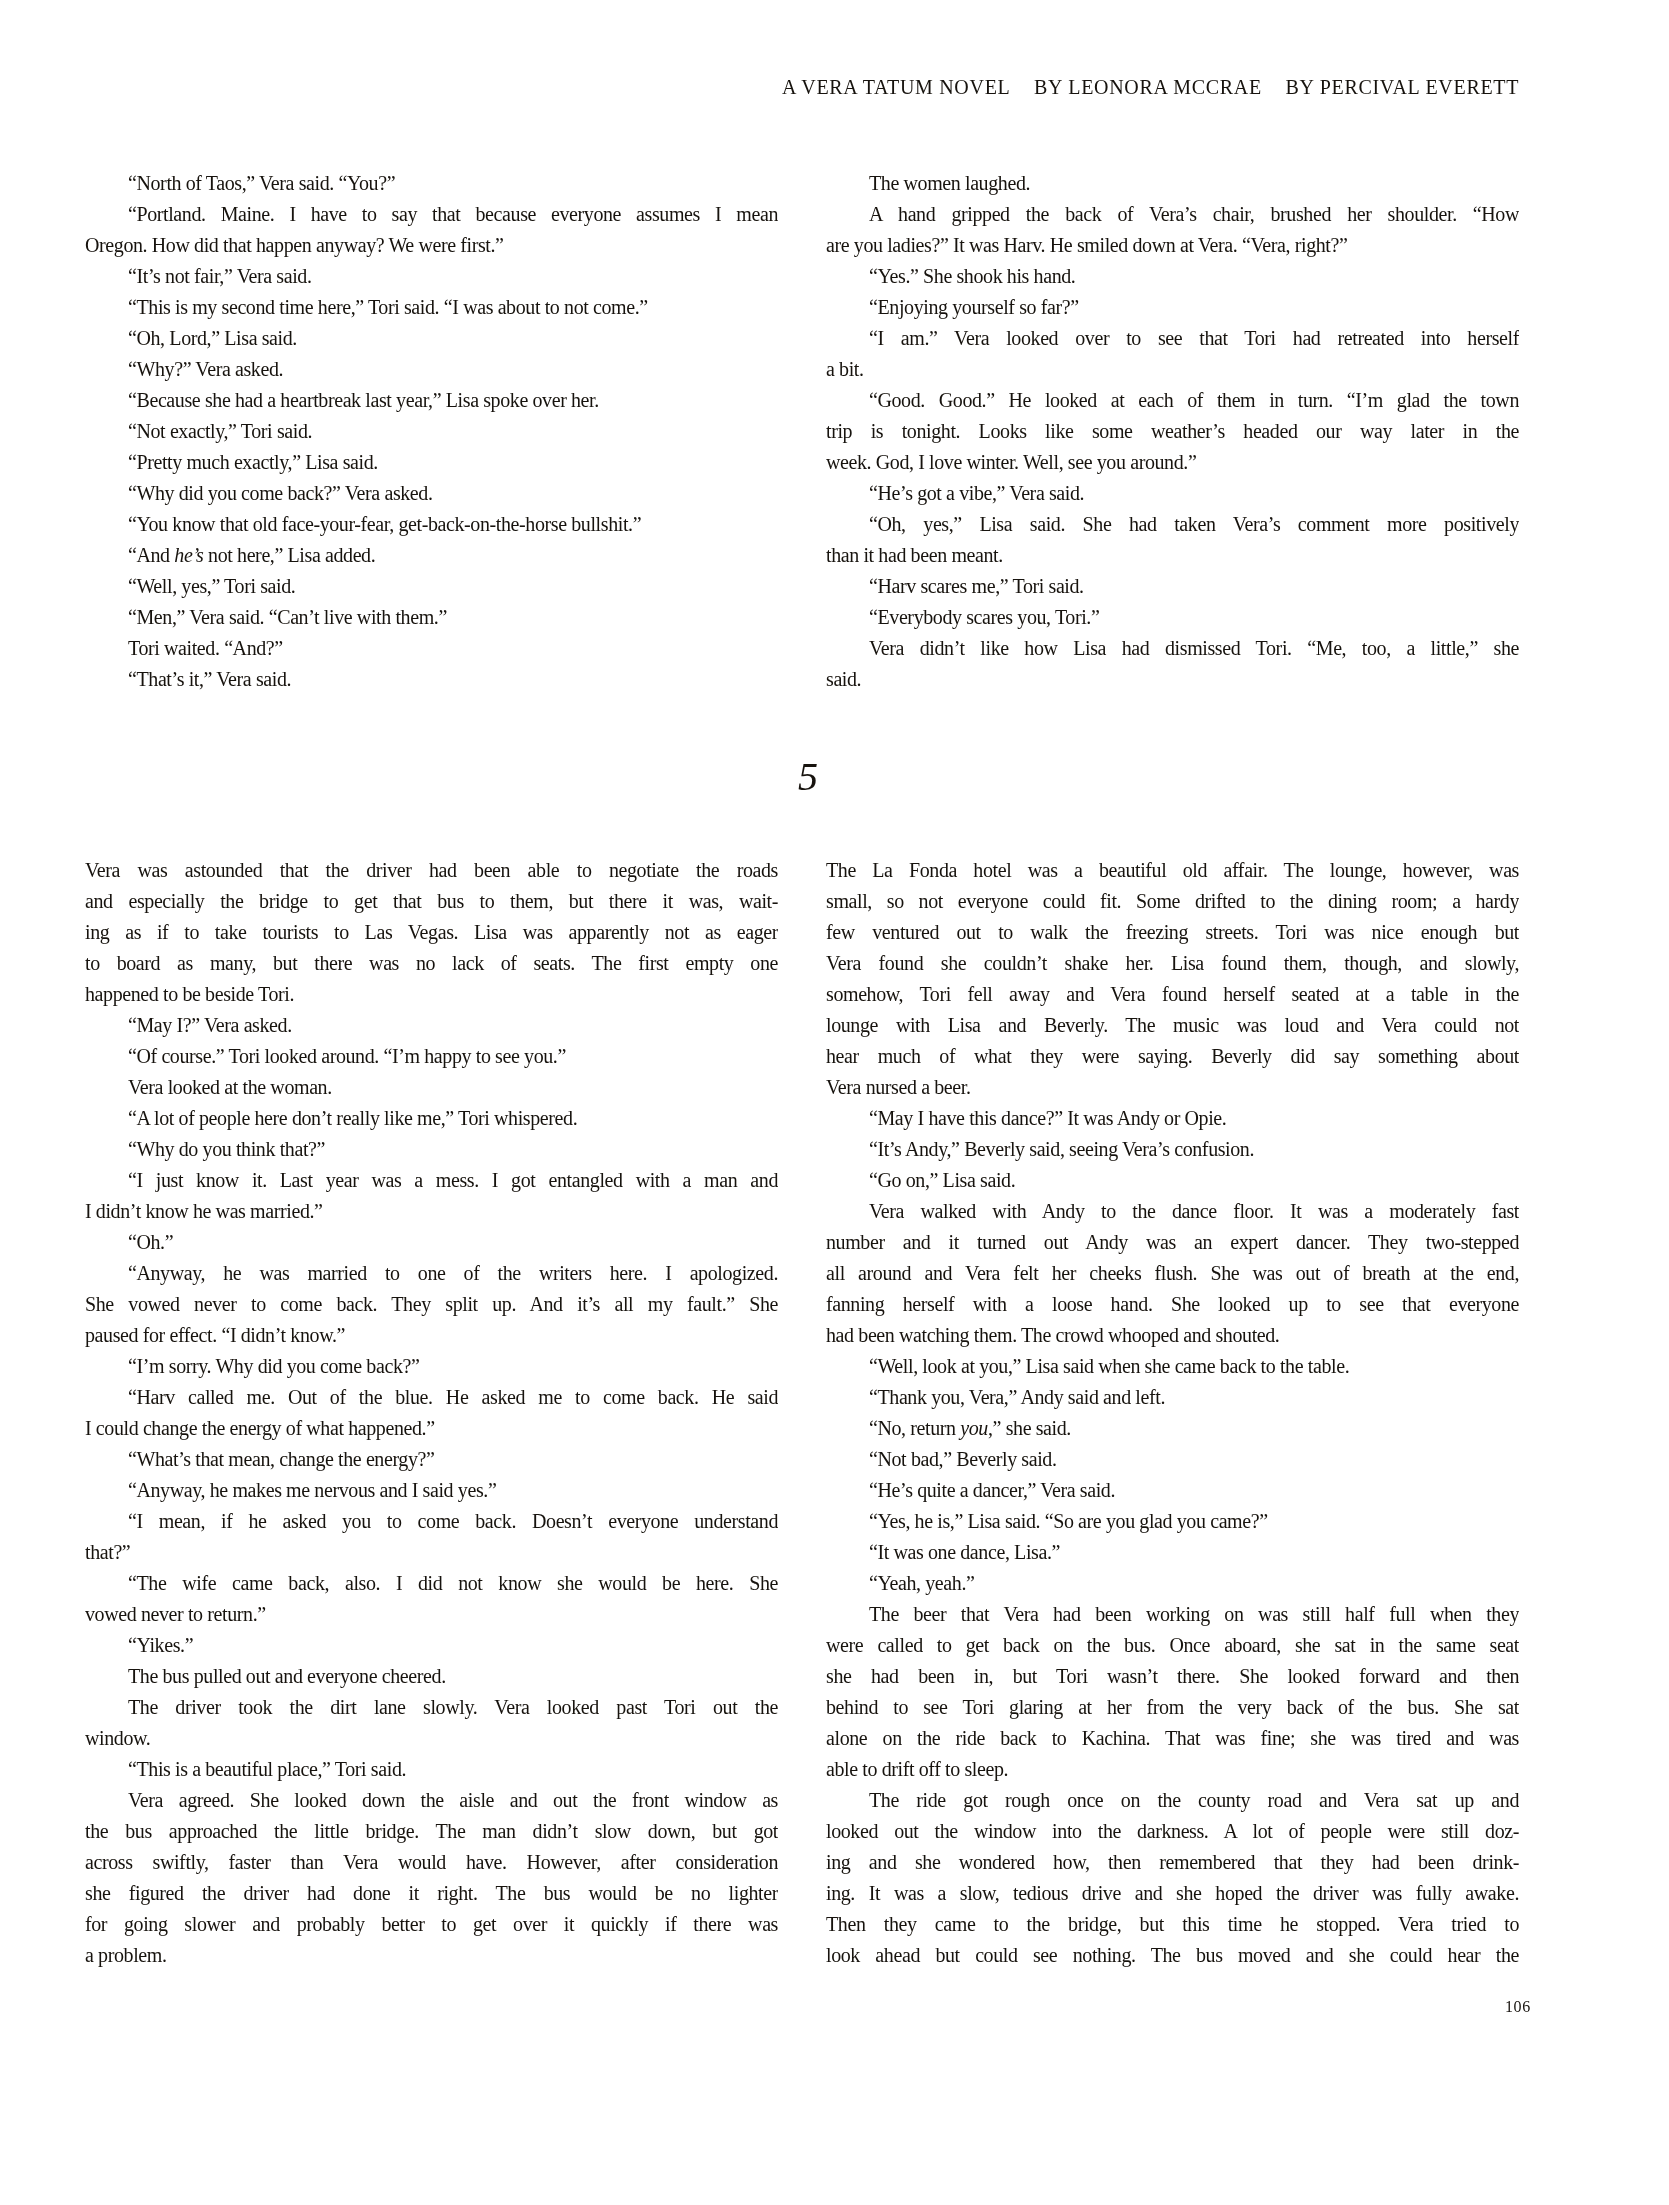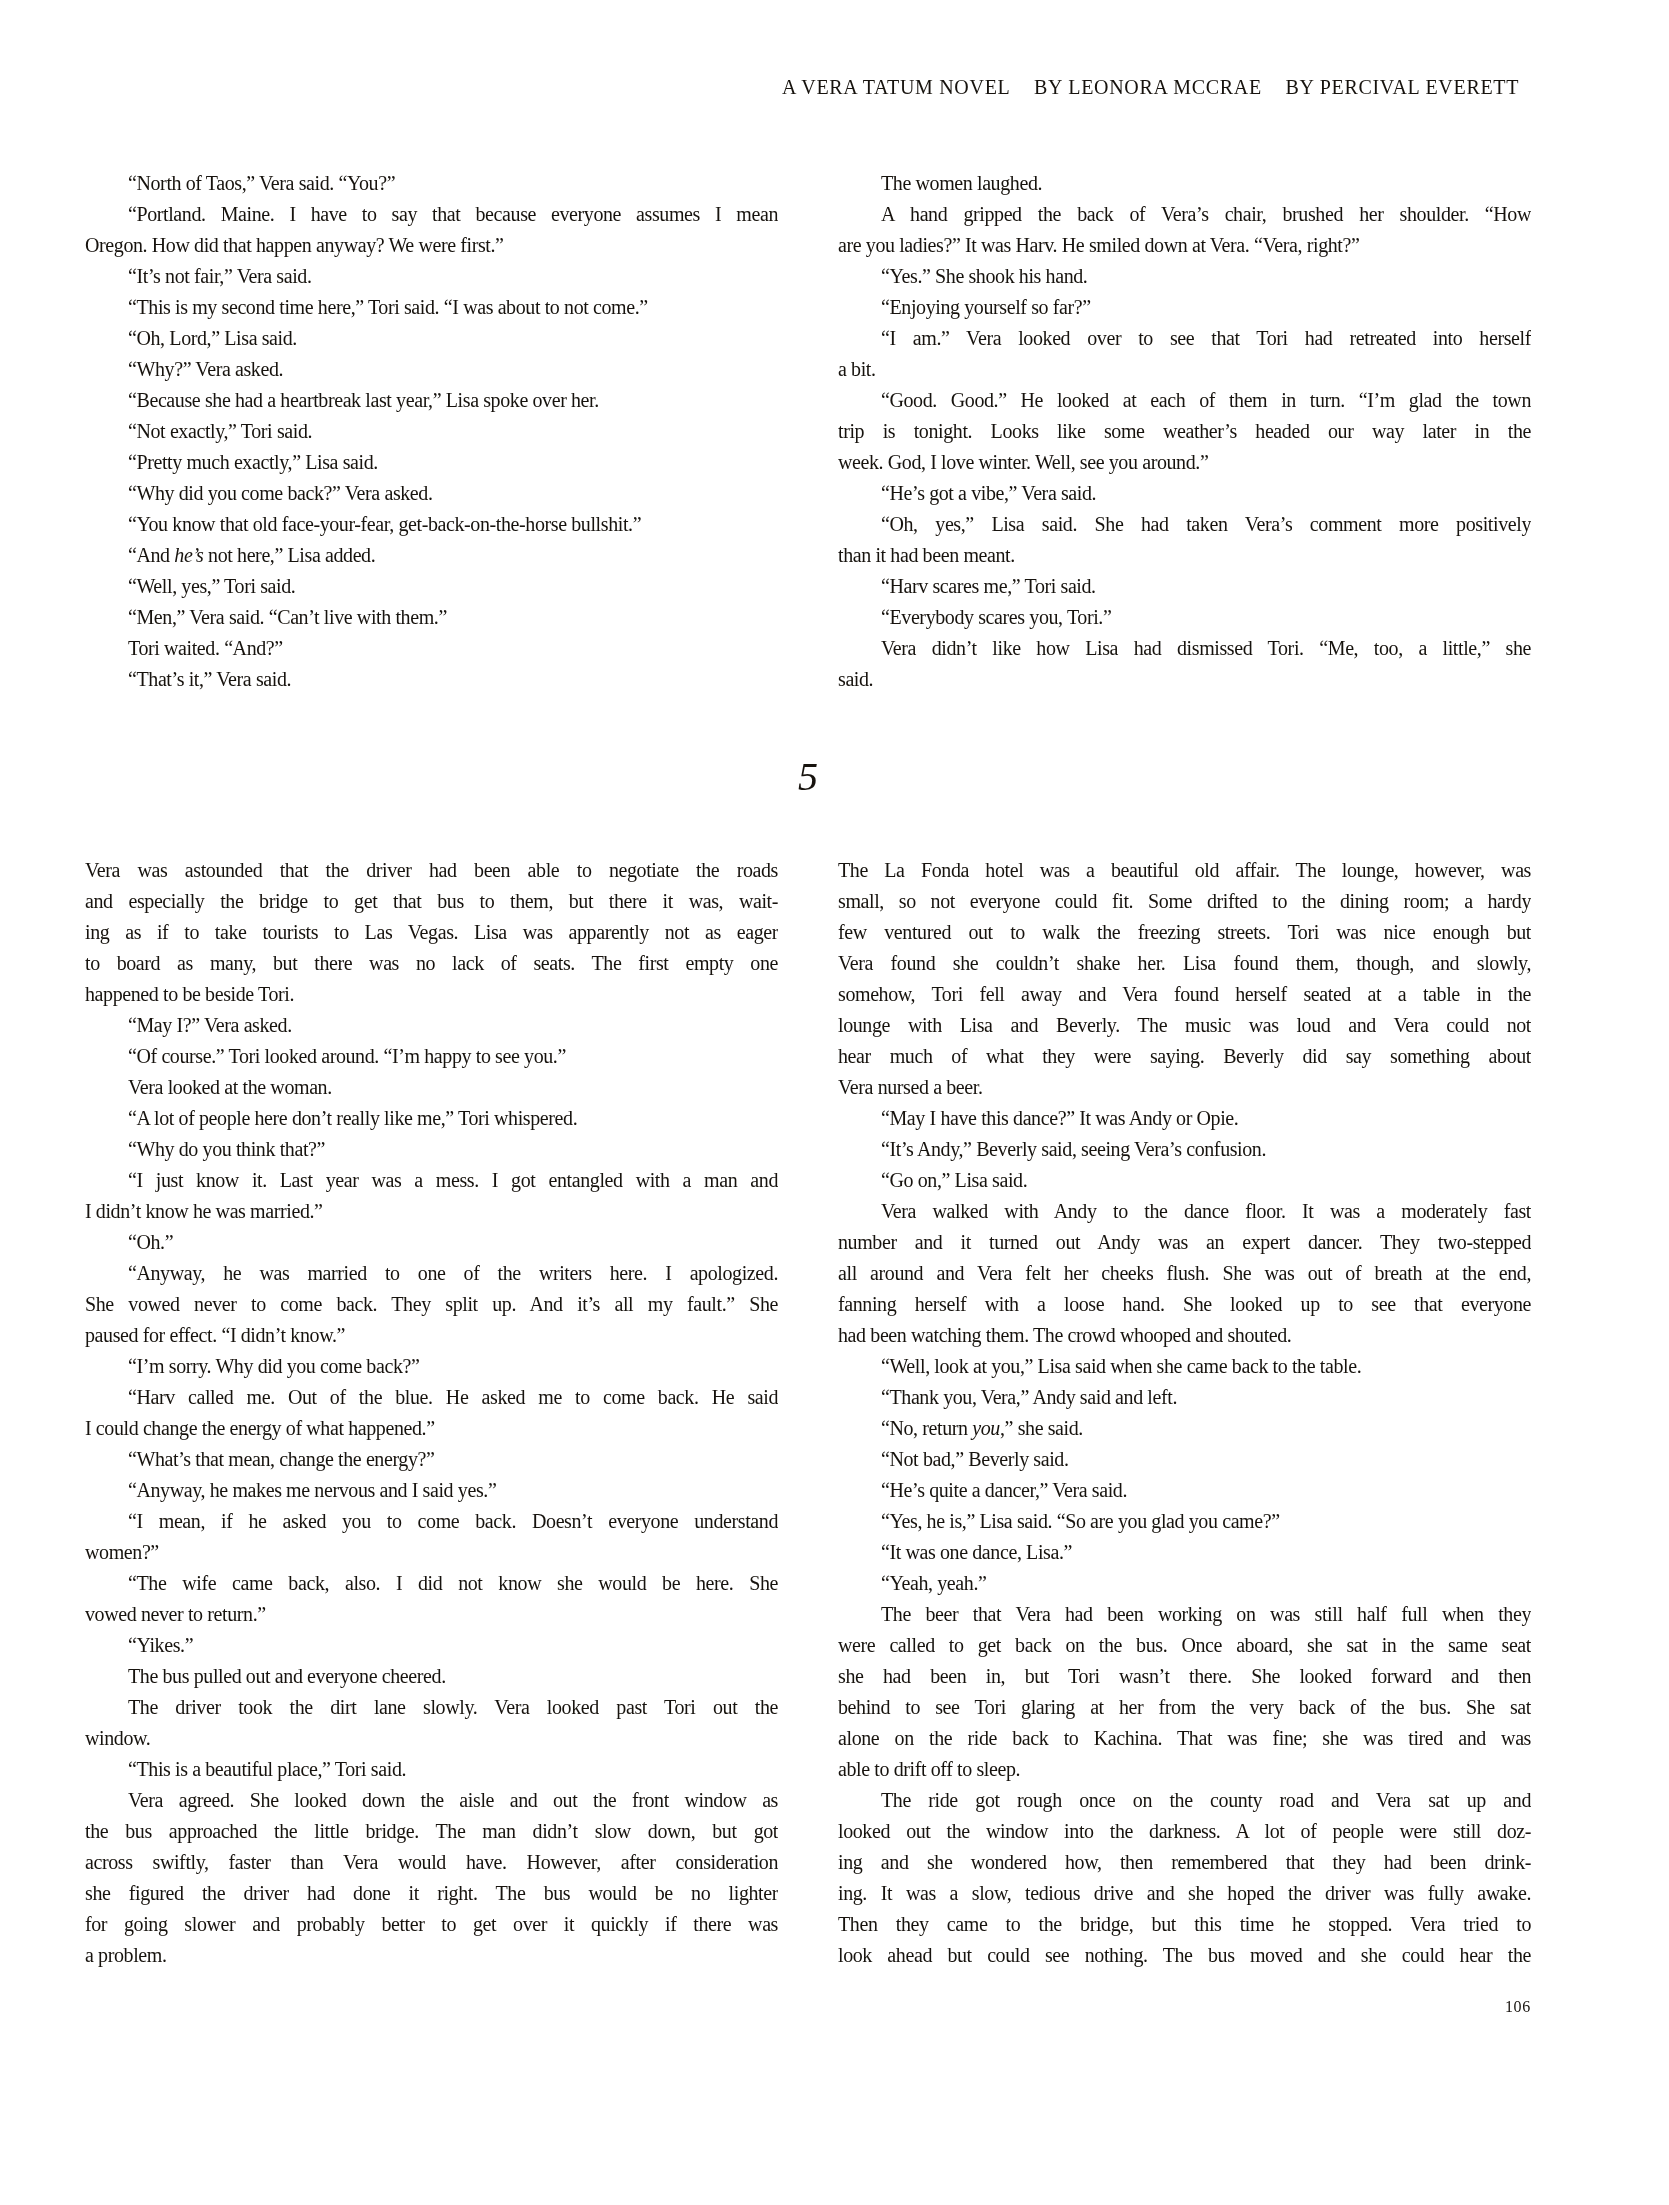--- a/index.html
+++ b/index.html
@@ -13,21 +13,21 @@
   }
   .page { position: absolute; inset: 0; }
   .running-head {
     position: absolute; top: 76px; left: 85px; width: 1446px;
     text-align: right; white-space: nowrap;
     font-size: 20px; letter-spacing: 0.7px;
   }
   .running-head .seg { margin: 0 11.8px; }
   .two-col {
     position: absolute; left: 85px; width: 1446px;
-    display: flex; gap: 60px;
+    display: flex; gap: 48px;
     font-size: 20px; line-height: 31px; letter-spacing: -0.4px;
   }
   .sec1 { top: 168px; }
   .sec2 { top: 855px; }
   .col { width: 693px; overflow: hidden; }
   .ln { white-space: nowrap; }
   .ln.j { text-align: justify; text-align-last: justify; }
   .ln.in { text-indent: 43px; }
   .chapter-number {
     position: absolute; top: 757px; left: 85px; width: 1446px;
@@ -108,21 +108,21 @@
         <div class="ln in">“Oh.”</div>
         <div class="ln j in">“Anyway, he was married to one of the writers here. I apologized.</div>
         <div class="ln j">She vowed never to come back. They split up. And it’s all my fault.” She</div>
         <div class="ln">paused for effect. “I didn’t know.”</div>
         <div class="ln in">“I’m sorry. Why did you come back?”</div>
         <div class="ln j in">“Harv called me. Out of the blue. He asked me to come back. He said</div>
         <div class="ln">I could change the energy of what happened.”</div>
         <div class="ln in">“What’s that mean, change the energy?”</div>
         <div class="ln in">“Anyway, he makes me nervous and I said yes.”</div>
         <div class="ln j in">“I mean, if he asked you to come back. Doesn’t everyone understand</div>
-        <div class="ln">women?”</div>
+        <div class="ln">that?”</div>
         <div class="ln j in">“The wife came back, also. I did not know she would be here. She</div>
         <div class="ln">vowed never to return.”</div>
         <div class="ln in">“Yikes.”</div>
         <div class="ln in">The bus pulled out and everyone cheered.</div>
         <div class="ln j in">The driver took the dirt lane slowly. Vera looked past Tori out the</div>
         <div class="ln">window.</div>
         <div class="ln in">“This is a beautiful place,” Tori said.</div>
         <div class="ln j in">Vera agreed. She looked down the aisle and out the front window as</div>
         <div class="ln j">the bus approached the little bridge. The man didn’t slow down, but got</div>
         <div class="ln j">across swiftly, faster than Vera would have. However, after consideration</div>

